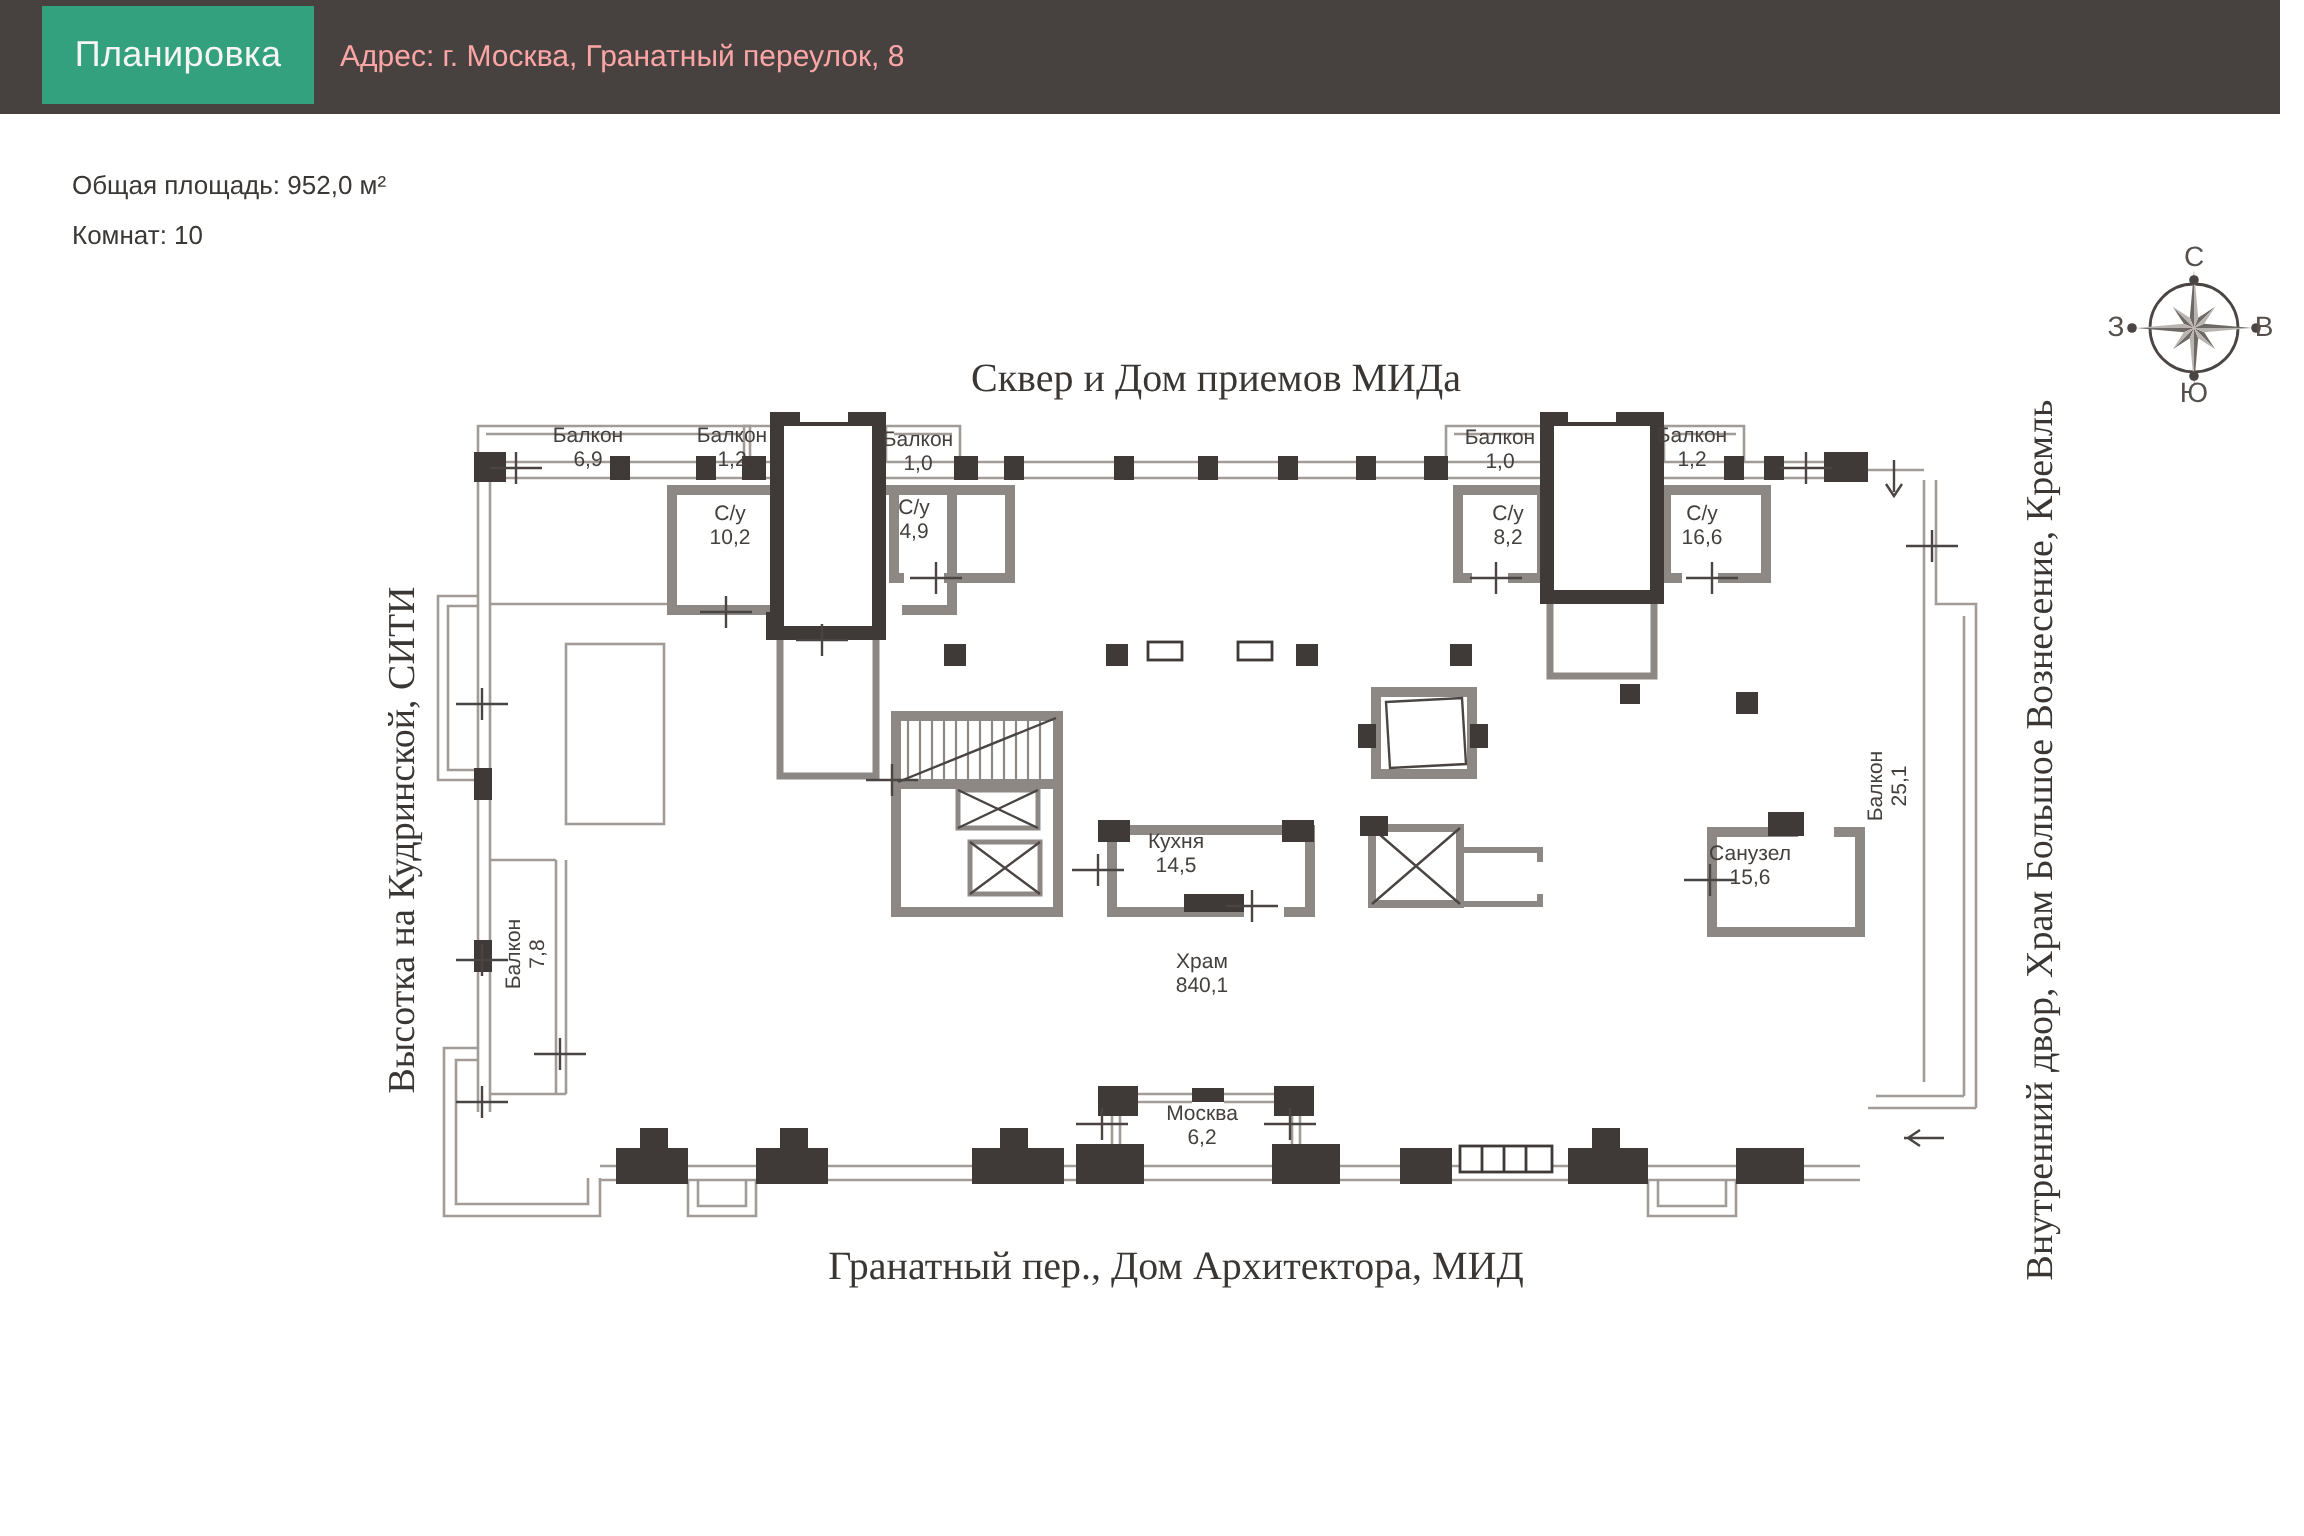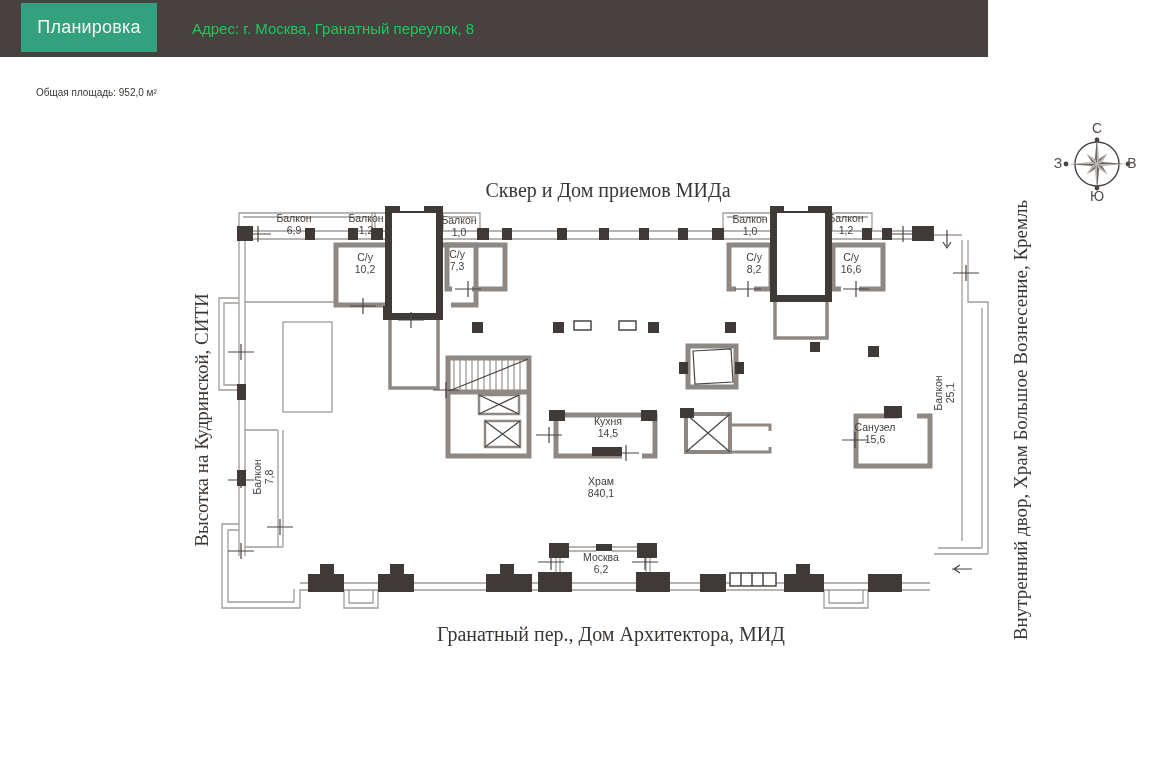--- a/index.html
+++ b/index.html
@@ -1,28 +1,28 @@
 <!DOCTYPE html>
 <html><head>
 <meta charset="utf-8">
 <style>
   html,body{margin:0;padding:0;background:#ffffff;}
   body{width:1152px;height:768px;position:relative;overflow:hidden;
        font-family:"Liberation Sans",sans-serif;color:#3f3a37;}
 
   
-  .header{position:absolute;left:0;top:0;width:988px;height:57px;background:#474140;}
+  .header{position:absolute;left:0;top:0;width:1100px;height:57px;background:#474140;padding-left:40px;}
   .tab{position:absolute;left:21px;top:3px;width:136px;height:49px;background:#33a17e;
        display:flex;align-items:center;justify-content:center;
        color:#f6f5f4;font-size:18px;letter-spacing:.2px;}
-  .address{position:absolute;left:192px;top:0;height:57px;display:flex;align-items:center;
-       color:#22c55e;font-size:15px;}
-
-  
-  .summary{position:absolute;left:36px;top:80px;font-size:10px;color:#3b3734;line-height:25px;}
+  .address{position:absolute;left:170px;top:0;height:57px;display:flex;align-items:center;
+       color:#fca5a5;font-size:15px;}
+
+  
+  .summary{position:absolute;left:36px;top:80px;font-size:13px;color:#3b3734;line-height:25px;}
 
   
   .landmark{position:absolute;font-family:"Liberation Serif",serif;color:#3a3633;
             font-size:20px;white-space:nowrap;}
   .landmark.center{transform:translate(-50%,-50%);}
   .landmark.rot{transform:translate(-50%,-50%) rotate(-90deg);font-size:19px;}
 
   
   .room-label{position:absolute;transform:translate(-50%,-50%);text-align:center;
               font-size:10.5px;line-height:1.15;color:#45403d;white-space:nowrap;}
@@ -38,20 +38,21 @@
 </head>
 <body>
 
 <div class="header">
   <div class="tab">Планировка</div>
   <div class="address">Адрес: г. Москва, Гранатный переулок, 8</div>
 </div>
 
 <div class="summary">
   <div>Общая площадь: 952,0 м²</div>
+  <div>Комнат: 10</div>
 </div>
 
 <div class="compass">
   <svg width="94" height="100" viewBox="0 0 94 100">
     <circle cx="47" cy="56" r="22" fill="none" stroke="#4a4543" stroke-width="1.4"></circle>
 
     <g fill="#6e6964" stroke="none">
       <polygon points="47,27 44.9,50.9 47,56"></polygon>
       <polygon points="57.6,45.4 49.1,50.9 47,56"></polygon>
       <polygon points="76,56 52.1,53.9 47,56"></polygon>
@@ -79,21 +80,21 @@
         <circle cx="78" cy="56" r="2.4"></circle>
     </g>
   </svg>
 </div>
 <span class="compass-letter" style="left:1097px;top:128px">С</span>
 <span class="compass-letter" style="left:1097px;top:196px">Ю</span>
 <span class="compass-letter" style="left:1058px;top:163px">З</span>
 <span class="compass-letter" style="left:1132px;top:163px">В</span>
 
 <div class="landmark center" style="left:608px;top:190px">Сквер и Дом приемов МИДа</div>
-<div class="landmark center" style="left:611px;top:634px">Гранатный пер., Дом Архитектора, МИД</div>
+<div class="landmark center" style="left:588px;top:634px">Гранатный пер., Дом Архитектора, МИД</div>
 <div class="landmark rot" style="left:202px;top:420px">Высотка на Кудринской, СИТИ</div>
 <div class="landmark rot" style="left:1021px;top:420px">Внутренний двор, Храм Большое Вознесение, Кремль</div>
 
 <svg width="1152" height="768" viewBox="0 0 1152 768">
 
   <g stroke="#a19c98" stroke-width="1.3" fill="none">
     <path d="M239,235 V213 H375 V231 M243,217 H371"></path>
     <path d="M372,231 V213 H385"></path>
     <path d="M443,213 H480 V231 M443,213 V231 M447,217 H476"></path>
     <path d="M723,231 V213 H770 M727,217 H766"></path>
@@ -262,39 +263,39 @@
 <div class="room-label" style="left:459px;top:226px">
   <div>Балкон</div>
     <div>1,0</div>
 </div>
 <div class="room-label" style="left:365px;top:263px">
   <div>С/у</div>
     <div>10,2</div>
 </div>
 <div class="room-label" style="left:457px;top:260px">
   <div>С/у</div>
-    <div>7,3</div>
+    <div>4,9</div>
 </div>
 <div class="room-label" style="left:750px;top:225px">
   <div>Балкон</div>
     <div>1,0</div>
 </div>
 <div class="room-label" style="left:754px;top:263px">
   <div>С/у</div>
     <div>8,2</div>
 </div>
 <div class="room-label" style="left:846px;top:224px">
   <div>Балкон</div>
     <div>1,2</div>
 </div>
 <div class="room-label" style="left:851px;top:263px">
   <div>С/у</div>
     <div>16,6</div>
 </div>
-<div class="room-label" style="left:608px;top:427px">
+<div class="room-label" style="left:588px;top:427px">
   <div>Кухня</div>
     <div>14,5</div>
 </div>
 <div class="room-label" style="left:601px;top:487px">
   <div>Храм</div>
     <div>840,1</div>
 </div>
 <div class="room-label" style="left:875px;top:433px">
   <div>Санузел</div>
     <div>15,6</div>

